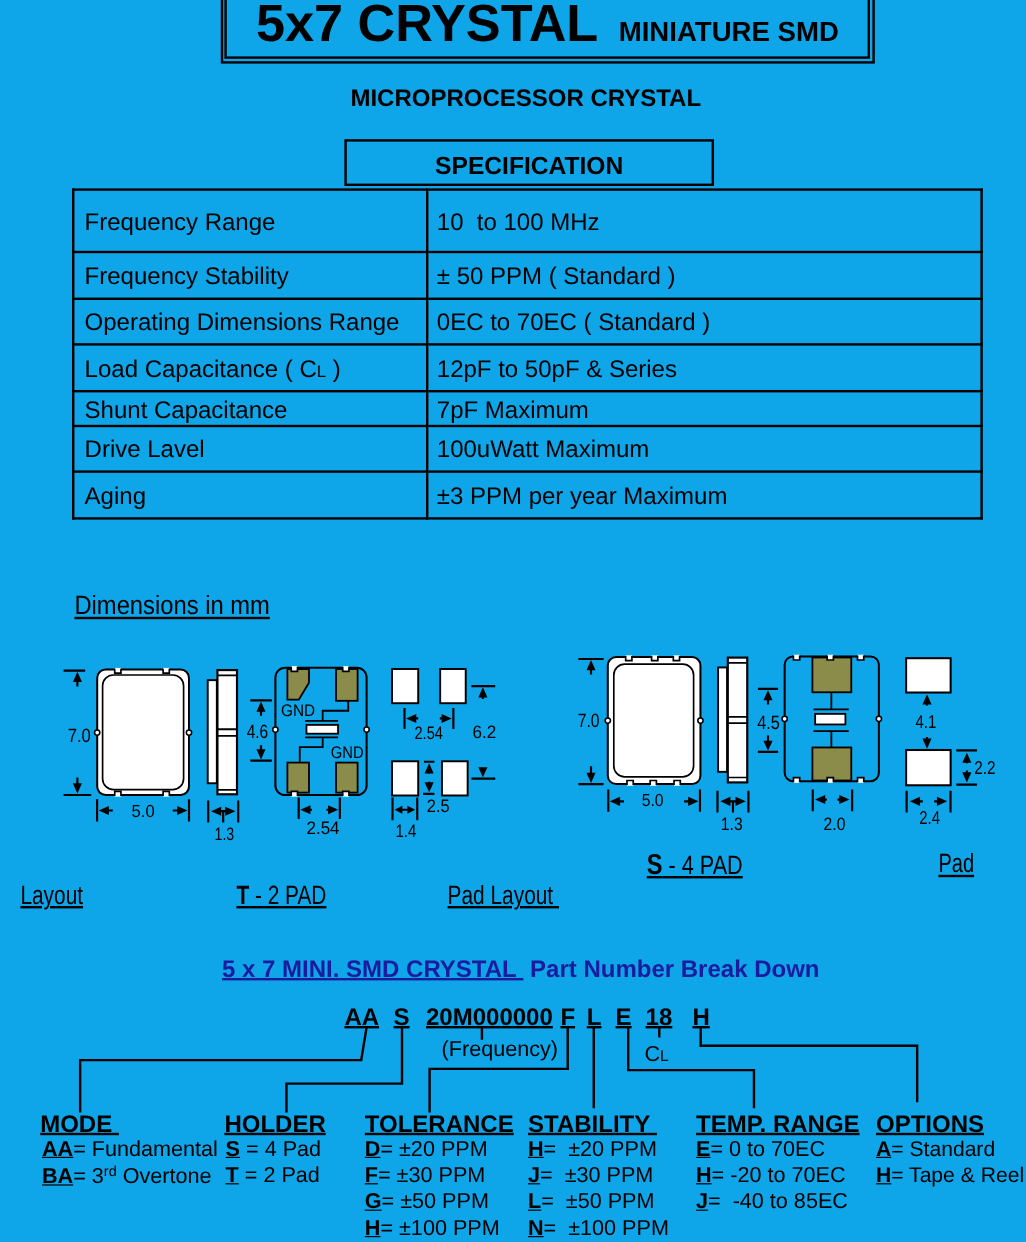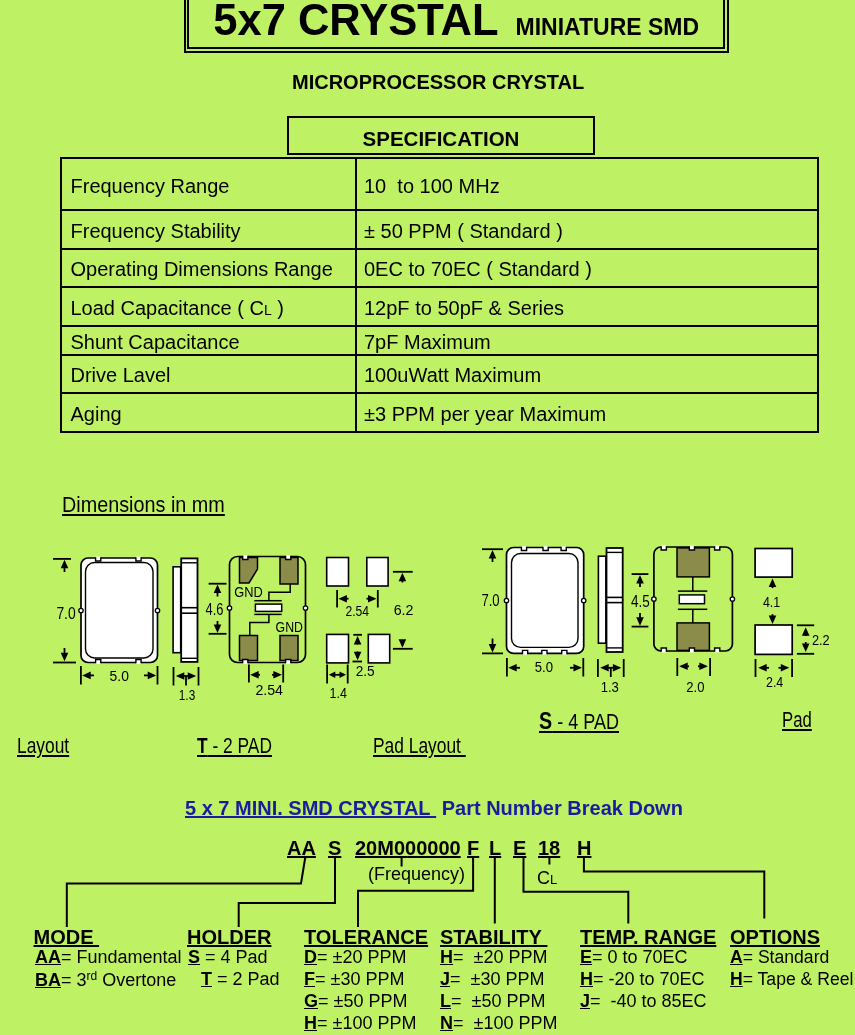--- a/index.html
+++ b/index.html
@@ -1,17 +1,17 @@
 <!DOCTYPE html>
 <html><head>
 <meta charset="utf-8">
 <style>
   html,body{margin:0;padding:0;}
   body{width:855px;height:1035px;background:#fff;font-family:"Liberation Sans",sans-serif;color:#000;}
-  #page{position:relative;width:855px;height:1035px;overflow:hidden;background:#bef264;}
+  #page{position:relative;width:855px;height:1035px;overflow:hidden;background:#0ea5e9;}
   .abs{position:absolute;white-space:nowrap;}
   .u{text-decoration:underline;}
   .u2{text-decoration:underline;text-decoration-thickness:2.3px;text-underline-offset:2px;}
 </style>
 </head>
 <body>
 <div id="page">
 
   <div class="abs" style="left:183.7px;top:-12px;width:545px;height:64.6px;border:2px solid #000;box-sizing:border-box;">
     <div style="position:absolute;left:1.6px;top:1.6px;right:1.6px;bottom:1.6px;border:2.2px solid #000;"></div>
@@ -443,21 +443,21 @@
         <path d="M 583.9 856 V 871.5 H 764.3 V 918.5" fill="none" stroke="#000" stroke-width="2"></path>
       </g>
   </svg>
 
   <div class="abs" style="left:33.5px;top:925.5px;font-size:20px;font-weight:bold;"><span class="u">MODE&nbsp;</span></div>
   <div class="abs" style="left:35px;top:947px;font-size:18px;"><b class="u">AA</b>= Fundamental</div>
   <div class="abs" style="left:35px;top:969px;font-size:18px;"><b class="u">BA</b>= 3<span style="font-size:12px;vertical-align:6px;">rd</span> Overtone</div>
 
   <div class="abs" style="left:187px;top:925.5px;font-size:20px;font-weight:bold;"><span class="u">HOLDER</span></div>
   <div class="abs" style="left:188px;top:947px;font-size:18px;"><b class="u">S</b> = 4 Pad</div>
-  <div class="abs" style="left:201px;top:969px;font-size:18px;"><b class="u">T</b> = 2 Pad</div>
+  <div class="abs" style="left:188px;top:969px;font-size:18px;"><b class="u">T</b> = 2 Pad</div>
 
   <div class="abs" style="left:304px;top:925.5px;font-size:20px;font-weight:bold;"><span class="u">TOLERANCE</span></div>
   <div class="abs" style="left:304px;top:947px;font-size:18px;"><b class="u">D</b>= ±20 PPM</div>
   <div class="abs" style="left:304px;top:969px;font-size:18px;"><b class="u">F</b>= ±30 PPM</div>
   <div class="abs" style="left:304px;top:991px;font-size:18px;"><b class="u">G</b>= ±50 PPM</div>
   <div class="abs" style="left:304px;top:1013px;font-size:18px;"><b class="u">H</b>= ±100 PPM</div>
 
   <div class="abs" style="left:440px;top:925.5px;font-size:20px;font-weight:bold;"><span class="u">STABILITY&nbsp;</span></div>
   <div class="abs" style="left:440px;top:947px;font-size:18px;"><b class="u">H</b>=&nbsp; ±20 PPM</div>
   <div class="abs" style="left:440px;top:969px;font-size:18px;"><b class="u">J</b>=&nbsp; ±30 PPM</div>

